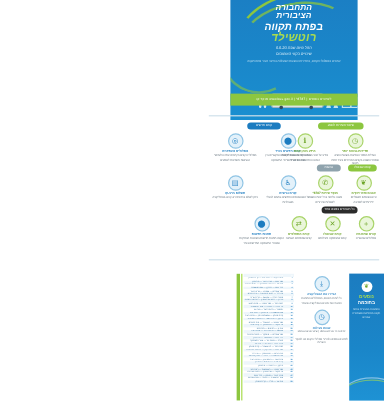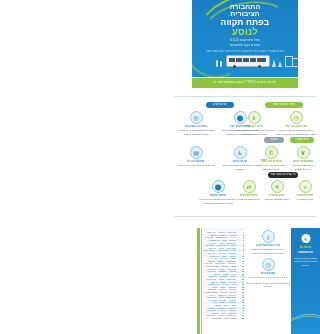--- a/index.html
+++ b/index.html
@@ -7,23 +7,24 @@
     width:150px;height:334px;overflow:hidden;
     background:#ffffff;
     font-family:"Liberation Sans","DejaVu Sans",sans-serif;
     color:#2b3a47;
   }
   .page{position:relative;width:150px;height:334px;background:#ffffff;}
 
   
   .hero{position:relative;width:150px;height:88px;background:#ffffff;}
   .hero-inner{
-    position:absolute;left:22px;top:0;width:106px;height:77px;
+    position:absolute;left:22px;top:0;width:106px;height:100px;
     background:linear-gradient(180deg,#1b7fc4 0%,#1a86c9 45%,#1a8fd0 100%);
     overflow:hidden;
+    font-style:italic;
   }
   .swoosh{
     position:absolute;border:2px solid #8cc63f;border-radius:50%;
     border-color:#8cc63f transparent transparent transparent;
   }
   .sw1{left:6px;top:-6px;width:94px;height:54px;transform:rotate(-14deg);}
   .sw2{left:10px;top:2px;width:86px;height:50px;transform:rotate(-10deg);opacity:.75;}
   .sw3{left:-8px;top:14px;width:60px;height:60px;border-color:transparent transparent #8cc63f transparent;transform:rotate(18deg);opacity:.6;}
 
   .hero-title{
@@ -138,21 +139,21 @@
   <div class="hero">
     <div class="hero-inner">
       <div class="swoosh sw1"></div>
       <div class="swoosh sw2"></div>
       <div class="swoosh sw3"></div>
 
       <div class="hero-title">
         <div class="ht1">התחבורה</div>
         <div class="ht2">הציבורית</div>
         <div class="ht3">בפתח תקווה</div>
-        <div class="ht4">לנוסע</div>
+        <div class="ht4">רוטשילד</div>
       </div>
 
       <div class="hero-sub">
         <div>החל מיום שבת 6.6.20</div>
         <div>שינויים בקווי האוטובוס</div>
       </div>
 
       <div class="hero-note">שינויים במסלולי הקווים, בתדירות ובשעות הפעילות ברחבי העיר פתח תקווה</div>
 
       <div class="skyline">

